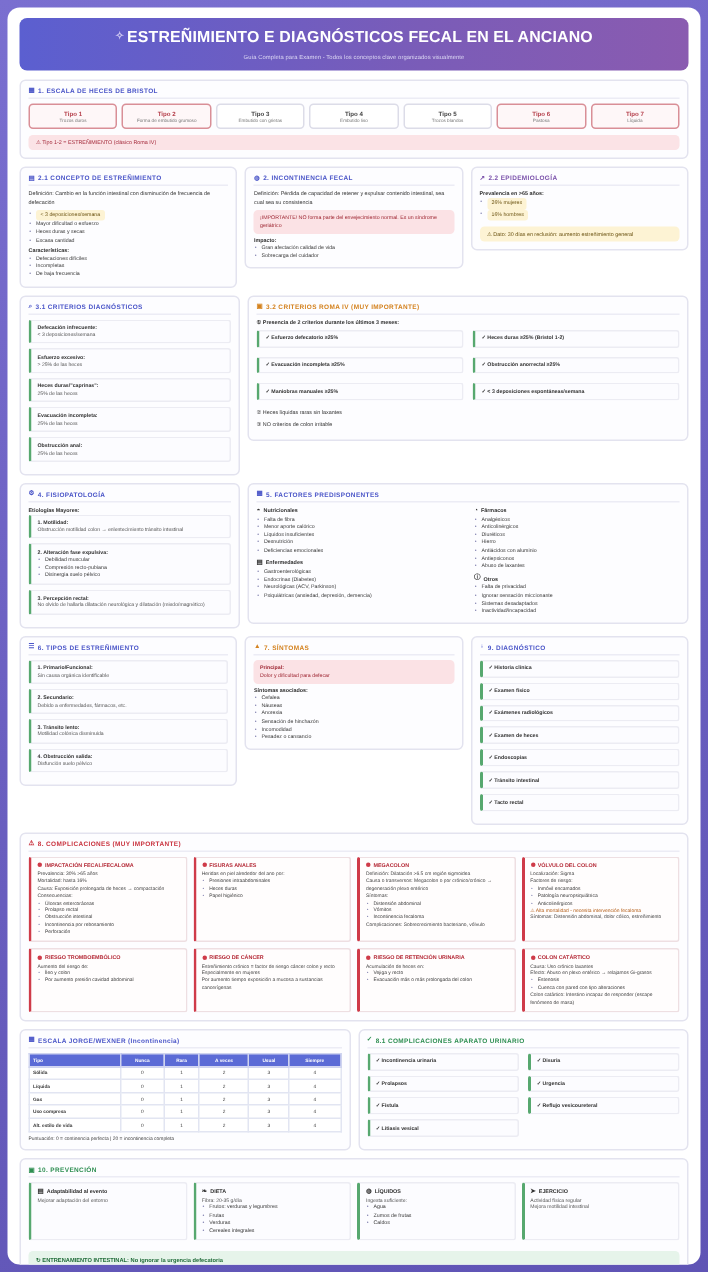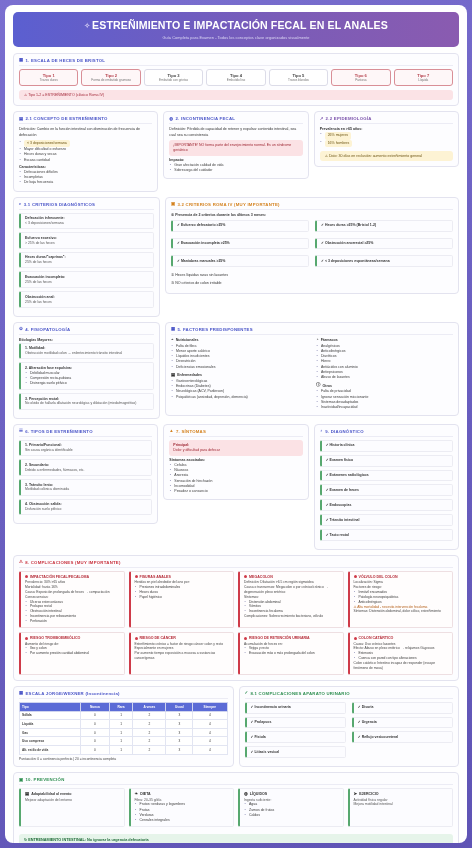--- a/index.html
+++ b/index.html
@@ -146,21 +146,21 @@
   .mini-h { font-size:3.6px; font-weight:bold; color:#333; margin-bottom:1.5px;
             display:flex; align-items:center; gap:2px;}
 </style>
 </head>
 <body>
 
 <div class="page">
 
   <div class="banner">
     <h1>
-      <span class="spark">✧</span><span>ESTREÑIMIENTO E IMPACTACIÓN FECAL EN EL ANALES</span>
+      <span class="spark">✧</span><span>ESTREÑIMIENTO E DIAGNÓSTICOS FECAL EN EL ANCIANO</span>
     </h1>
     <div class="sub">Guía Completa para Examen - Todos los conceptos clave organizados visualmente</div>
   </div>
 
   <div class="card">
     <div class="card-h blue">
       <span class="ic">▦</span>
       <span>1. ESCALA DE HECES DE BRISTOL</span>
     </div>
     <div class="bristol">

